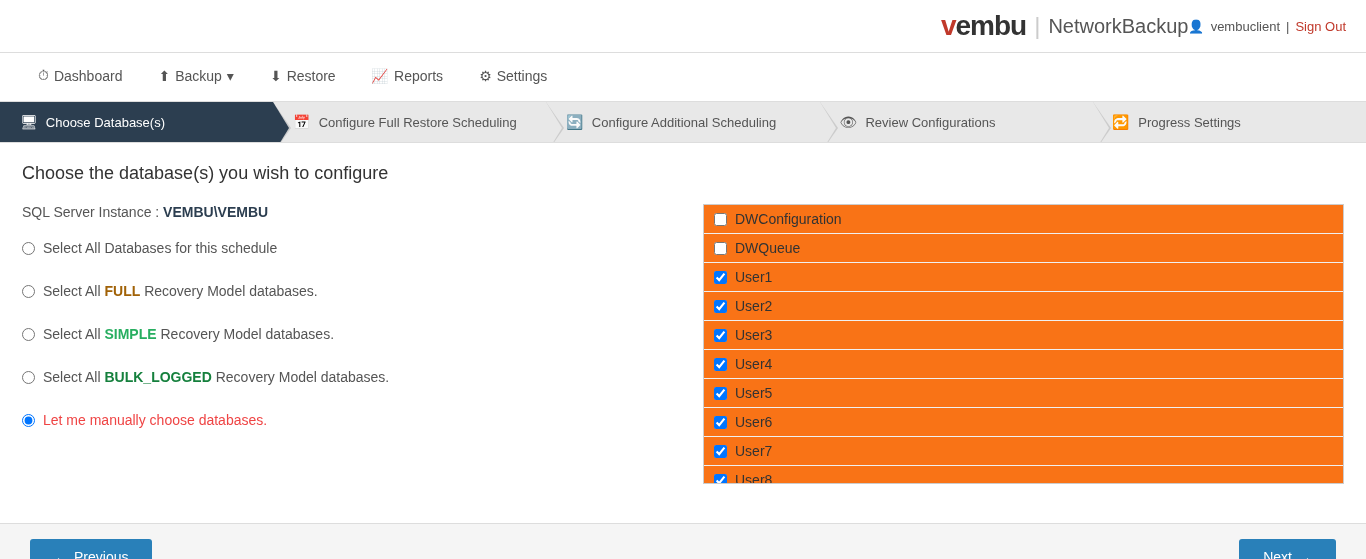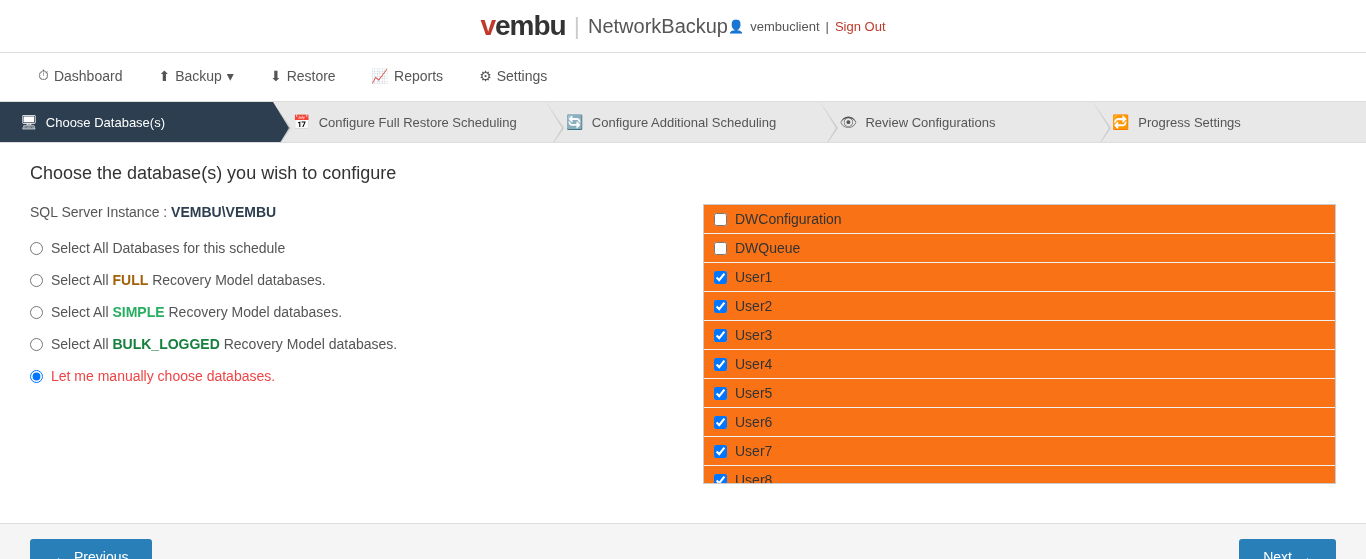--- a/index.html
+++ b/index.html
@@ -1,19 +1,19 @@
 <!DOCTYPE html>
 <html><head>
   <meta charset="utf-8">
   <style>
     * { box-sizing: border-box; margin: 0; padding: 0; }
     body { font-family: Arial, sans-serif; font-size: 14px; background: #f5f5f5; color: #333; }
 
     
-    .header { background: #fff; border-bottom: 1px solid #ddd; padding: 10px 20px; display: flex; align-items: center; justify-content: center; }
+    .header { background: #fff; border-bottom: 1px solid #ddd; padding: 10px 20px; display: flex; align-items: center; justify-content: flex-end; }
     .logo { display: flex; align-items: center; }
     .logo-vembu { font-size: 28px; font-weight: bold; color: #333; letter-spacing: -1px; }
     .logo-vembu span.v { color: #c0392b; }
     .logo-separator { color: #ccc; margin: 0 8px; font-size: 24px; }
     .logo-product { font-size: 20px; color: #555; }
     .user-area { display: flex; align-items: center; gap: 6px; font-size: 13px; color: #555; }
     .user-area a { color: #c0392b; text-decoration: none; }
 
     
     .nav { background: #fff; border-bottom: 1px solid #ddd; padding: 0 20px; display: flex; align-items: center; gap: 0; }
@@ -42,32 +42,32 @@
       border-bottom: 26px solid transparent;
       border-left: 18px solid #ccc;
       z-index: 1;
     }
     .wizard-step:last-child::after, .wizard-step:last-child::before { display: none; }
     .wizard-step.active { background: #2c3e50; color: #fff; }
     .wizard-step.active::after { border-left-color: #2c3e50; }
     .wizard-step-icon { font-size: 14px; }
 
     
-    .main { padding: 20px 30px; background: #fff; min-height: 380px; }
+    .main { padding: 20px 22px; background: #fff; min-height: 380px; }
     .page-title { font-size: 18px; color: #333; margin-bottom: 20px; font-weight: normal; }
 
     
     .content-area { display: flex; gap: 40px; }
     .left-panel { flex: 1; }
     .right-panel { flex: 1; }
 
     .sql-instance { font-size: 14px; color: #555; margin-bottom: 20px; }
     .sql-bold { font-weight: bold; color: #2c3e50; }
 
-    .radio-group { display: flex; flex-direction: column; gap: 16px; margin-top: 10px; }
+    .radio-group { display: flex; flex-direction: column; gap: 27px; margin-top: 10px; }
     .radio-item { display: flex; align-items: center; gap: 8px; font-size: 14px; color: #555; cursor: pointer; }
     .radio-item input[type="radio"] { cursor: pointer; }
     .radio-item .highlight-full { color: #a16207; font-weight: bold; }
     .radio-item .highlight-simple { color: #27ae60; font-weight: bold; }
     .radio-item .highlight-bulk { color: #15803d; font-weight: bold; }
     .radio-item .highlight-manual { color: #ef4444; }
 
     
     .db-list-container { border: 1px solid #ccc; max-height: 280px; overflow-y: scroll; background: #f97316; }
     .db-item { display: flex; align-items: center; gap: 8px; padding: 6px 10px; font-size: 14px; border-bottom: 1px solid #f0f0f0; }

